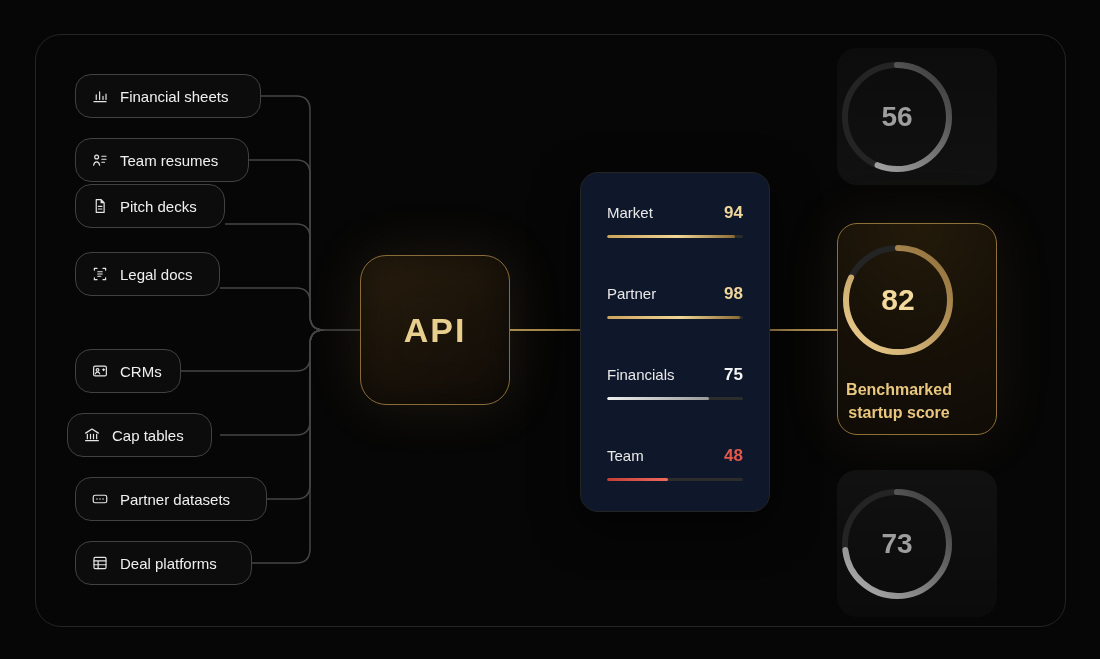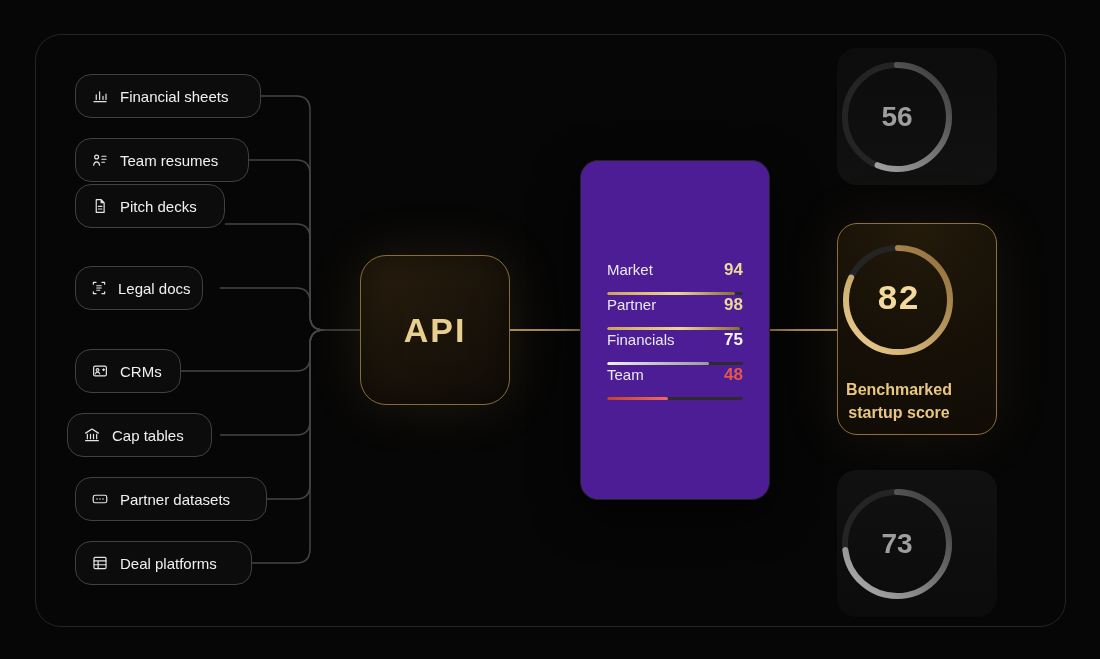--- a/index.html
+++ b/index.html
@@ -30,24 +30,24 @@
     position:absolute;left:360px;top:255px;width:150px;height:150px;border-radius:26px;box-sizing:border-box;
     background:linear-gradient(150deg,#2a1f0e 0%,#1a130a 55%,#120d07 100%);
     border:1px solid #8a6c3a;
     box-shadow:0 0 55px rgba(190,150,75,.14), inset 0 0 35px rgba(0,0,0,.5);
     display:flex;align-items:center;justify-content:center;z-index:2;
   }
   .api-label{font-size:34px;font-weight:700;letter-spacing:2px;color:#e9cf8d;}
 
   
   .metrics{
-    position:absolute;left:580px;top:160px;width:190px;height:340px;box-sizing:border-box;
-    background:#4c1d95;border:1px solid #242424;border-radius:18px;
+    position:absolute;left:580px;top:172px;width:190px;height:340px;box-sizing:border-box;
+    background:#0f172a;border:1px solid #242424;border-radius:18px;
     box-shadow:0 14px 45px rgba(0,0,0,.65);
-    display:flex;flex-direction:column;justify-content:center;
+    display:flex;flex-direction:column;justify-content:space-between;
     padding:30px 26px;z-index:2;
   }
   .metric-top{display:flex;justify-content:space-between;align-items:baseline;margin-bottom:12px;}
   .metric-label{font-size:15px;color:#e9e9e9;}
   .metric-value{font-size:17px;font-weight:700;}
   .v-gold{color:#eed79b;} .v-white{color:#f5f5f5;} .v-red{color:#e4574d;}
   .track{height:3px;background:#2c2c2c;border-radius:2px;overflow:hidden;}
   .fill{height:100%;border-radius:2px;}
   .fill-gold{background:linear-gradient(90deg,#caa35c,#f0d695 55%,#8a6a34);}
   .fill-white{background:linear-gradient(90deg,#efefef,#9a9a9a);}
@@ -63,21 +63,21 @@
     border:1px solid #8f7038;box-shadow:0 0 60px rgba(190,150,80,.10);
   }
   .gcard-bot{top:470px;height:147px;justify-content:center;background:linear-gradient(180deg,#111111,#0b0b0b);}
   .gauge-wrap{position:relative;width:120px;height:120px;}
   .gauge-track{stroke:#242424;stroke-width:6;fill:none;}
   .gauge-prog{stroke-width:6;fill:none;stroke-linecap:round;}
   .prog-muted{stroke:url(#gradGray);}
   .prog-gold{stroke:url(#gradGold);}
   .gauge-value{position:absolute;inset:0;display:flex;align-items:center;justify-content:center;
     font-size:28px;font-weight:600;color:#9e9e9e;}
-  .gauge-value.gold{font-size:35px;font-weight:700;color:#f3d99c;font-family:Liberation Mono, monospace;}
+  .gauge-value.gold{font-size:30px;font-weight:700;color:#f3d99c;}
   .gauge-caption{width:122px;margin-top:18px;text-align:center;font-size:16px;font-weight:700;
     color:#e9c77e;line-height:1.45;}
 </style>
 </head>
 <body>
 
 <div id="canvas">
 
   <svg width="0" height="0" style="position:absolute" aria-hidden="true">
     <defs>
@@ -129,21 +129,21 @@
 
   <div class="chip" style="left:75px;top:184px;width:150px">
     <span class="ic">
       <svg width="18" height="18" viewBox="0 0 24 24">
           <path d="M7 3.5h6.5L17.5 7.5V20.5H7z M13.5 3.5v4h4 M9.8 12.5h4.8M9.8 16h4.8"></path>
         </svg>
     </span>
     <span>Pitch decks</span>
   </div>
 
-  <div class="chip" style="left:75px;top:266px;width:128px">
+  <div class="chip" style="left:75px;top:252px;width:145px">
     <span class="ic">
       <svg width="18" height="18" viewBox="0 0 24 24">
           <path d="M4.5 7V4.5H8 M16 4.5h3.5V7 M19.5 17v2.5H16 M8 19.5H4.5V17 M9 9h6M9 12h6M9 15h4"></path>
         </svg>
     </span>
     <span>Legal docs</span>
   </div>
 
   <div class="chip" style="left:75px;top:349px;width:106px">
     <span class="ic">

